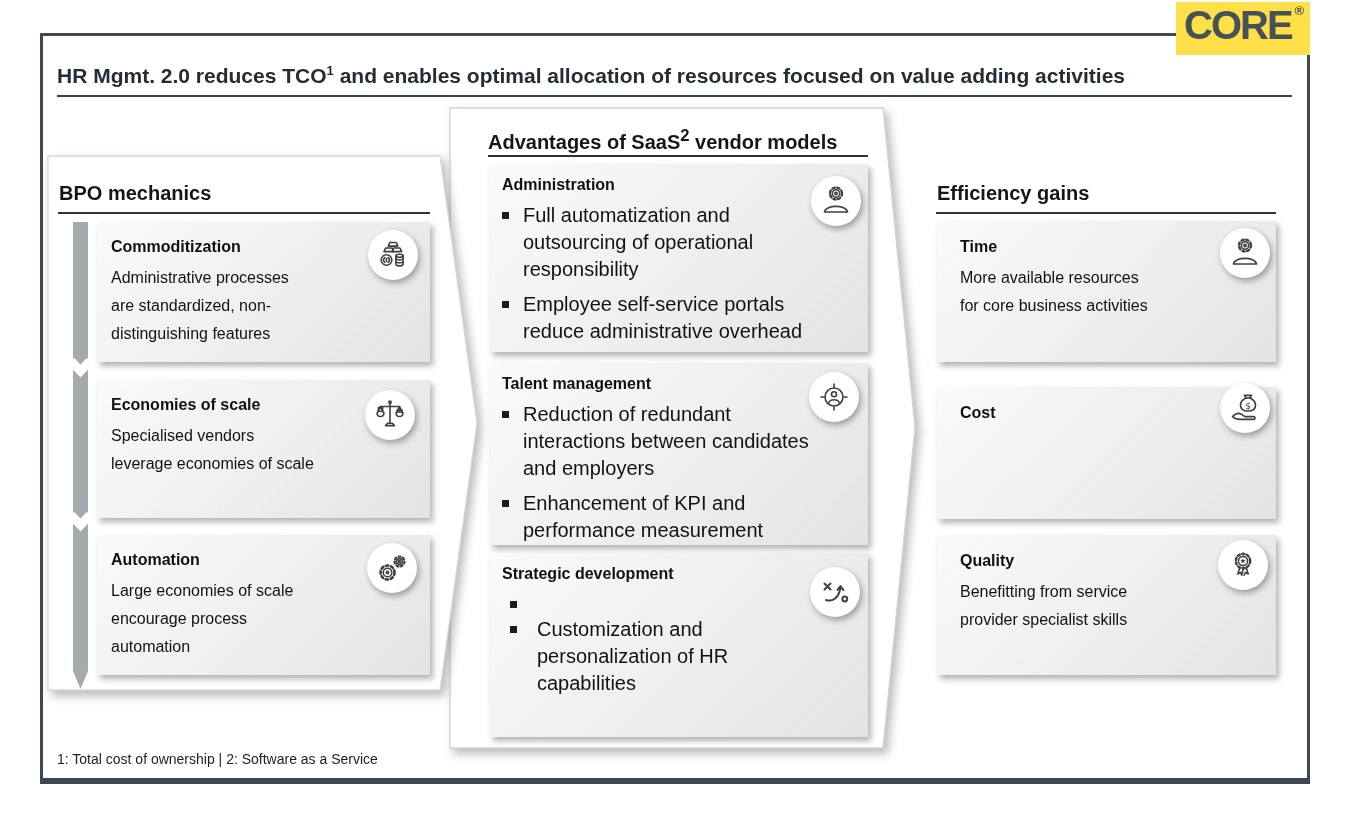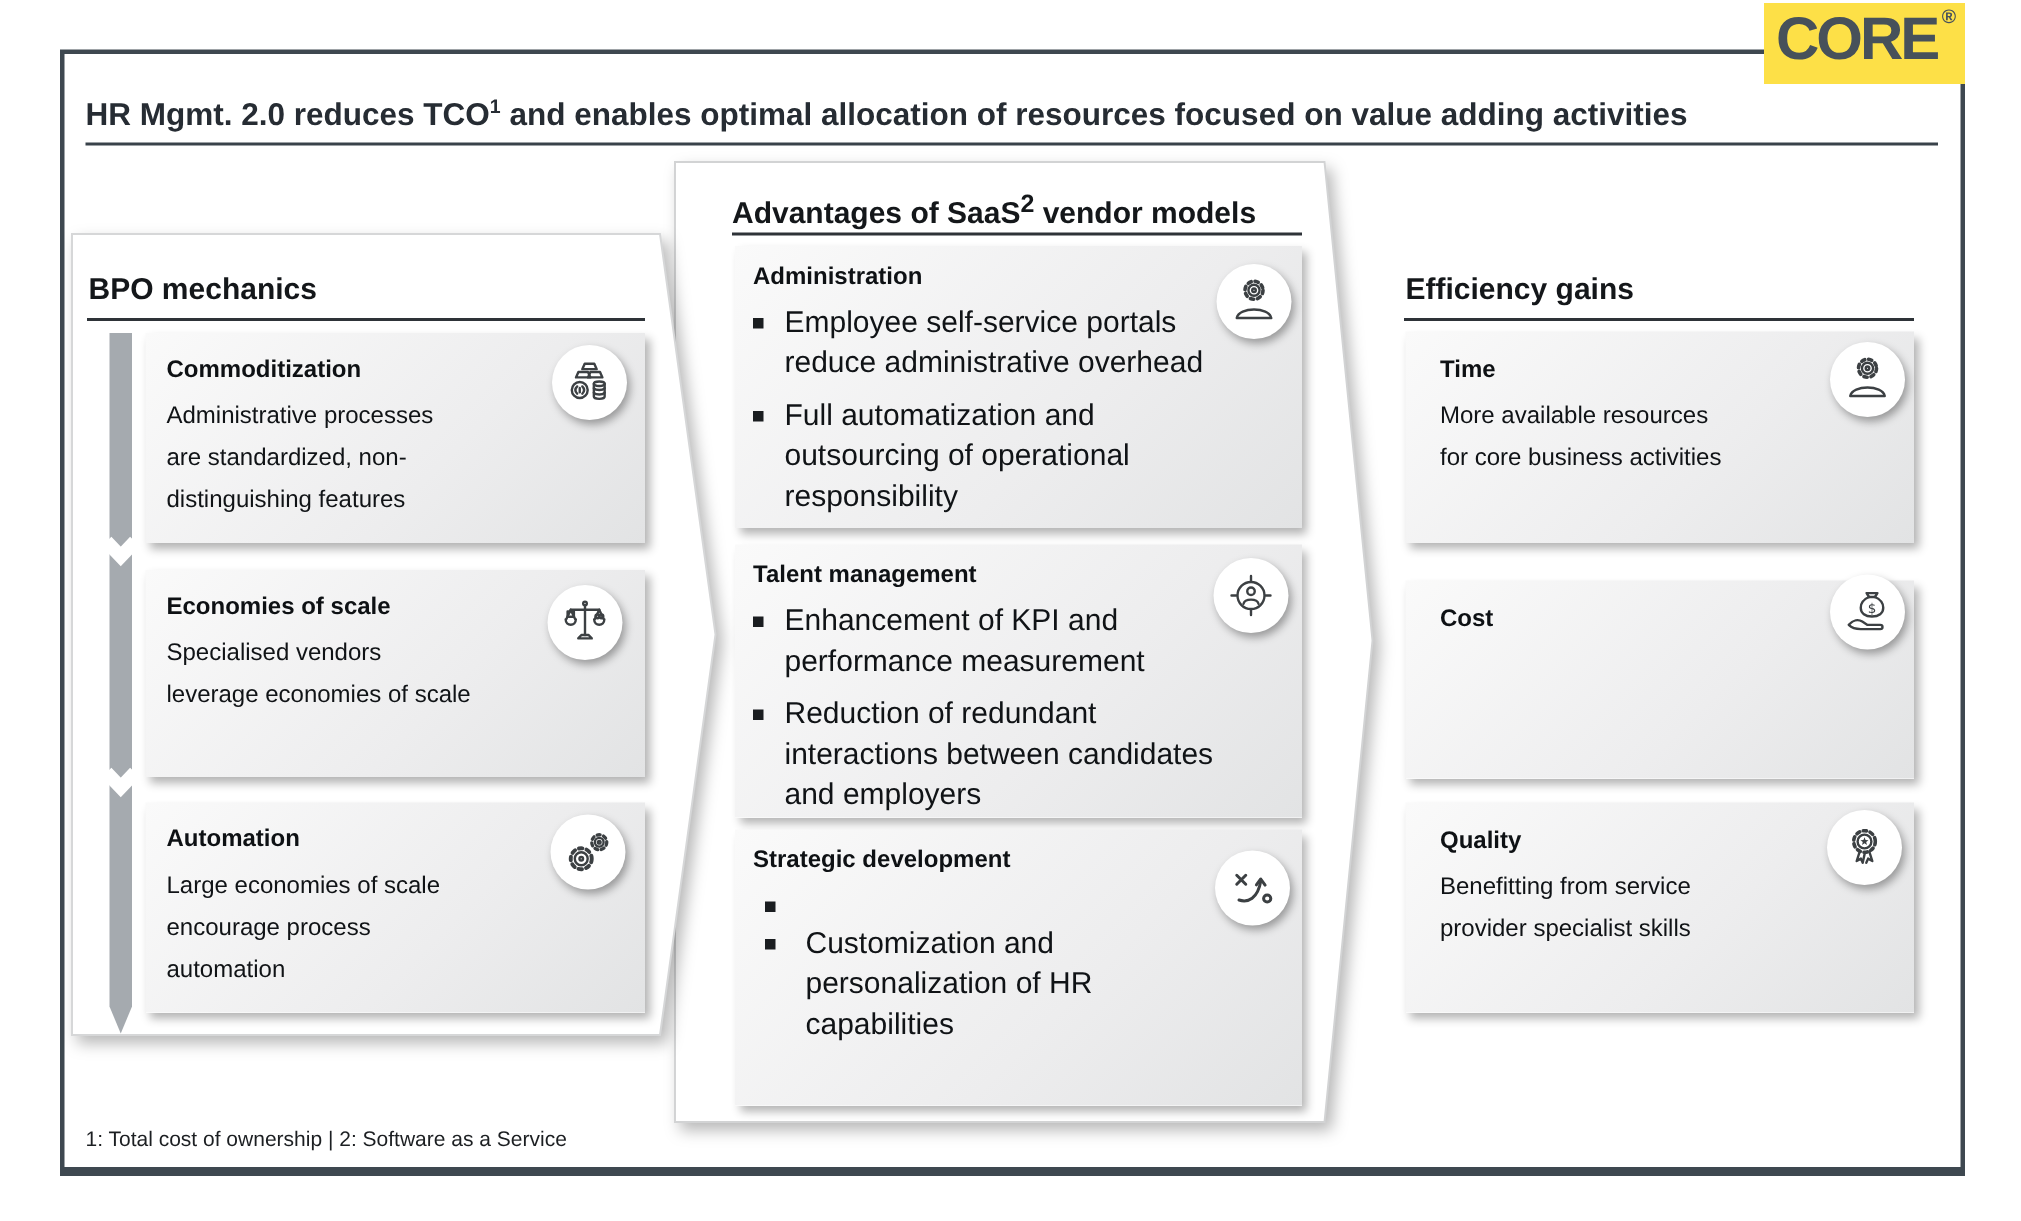--- a/index.html
+++ b/index.html
@@ -136,51 +136,51 @@
       <circle cx="25.5" cy="11.5" r="5" stroke-width="2.2" stroke-dasharray="2 2.4"></circle>
       <circle cx="25.5" cy="11.5" r="2.9"></circle>
       <circle cx="25.5" cy="11.5" r="0.9"></circle>
     </svg>
   </div>
 
   <div class="card card-m" style="left:490px;top:164px;width:378px;height:188px;">
     <div class="card-title">Administration</div>
     <div class="bullet">
       <span class="sq"></span>
-      <span class="bt">Employee self-service portals
-reduce administrative overhead</span>
-    </div>
-    <div class="bullet">
-      <span class="sq"></span>
       <span class="bt">Full automatization and
 outsourcing of operational
 responsibility</span>
+    </div>
+    <div class="bullet">
+      <span class="sq"></span>
+      <span class="bt">Employee self-service portals
+reduce administrative overhead</span>
     </div>
   </div>
   <div class="icon-circle" style="left:811px;top:176px;">
     <svg width="36" height="36" viewBox="0 0 36 36">
       <circle cx="18" cy="10.5" r="6" stroke-width="2.4" stroke-dasharray="2.2 2.6"></circle>
       <circle cx="18" cy="10.5" r="3.7"></circle>
       <circle cx="18" cy="10.5" r="1.2"></circle>
       <path d="M6.5,29 C8,21.5 28,21.5 29.5,29 Z"></path>
     </svg>
   </div>
 
   <div class="card card-m" style="left:490px;top:363px;width:378px;height:182px;">
     <div class="card-title">Talent management</div>
     <div class="bullet">
       <span class="sq"></span>
-      <span class="bt">Enhancement of KPI and
-performance measurement</span>
-    </div>
-    <div class="bullet">
-      <span class="sq"></span>
       <span class="bt">Reduction of redundant
 interactions between candidates
 and employers</span>
+    </div>
+    <div class="bullet">
+      <span class="sq"></span>
+      <span class="bt">Enhancement of KPI and
+performance measurement</span>
     </div>
   </div>
   <div class="icon-circle" style="left:809px;top:372px;">
     <svg width="36" height="36" viewBox="0 0 36 36">
       <circle cx="18" cy="18" r="9"></circle>
       <circle cx="18" cy="15.2" r="2.5"></circle>
       <path d="M13,23.5 C14,19.8 22,19.8 23,23.5"></path>
       <path d="M18,5 v3.2 M18,27.8 v3.2 M5,18 h3.2 M27.8,18 h3.2"></path>
     </svg>
   </div>

